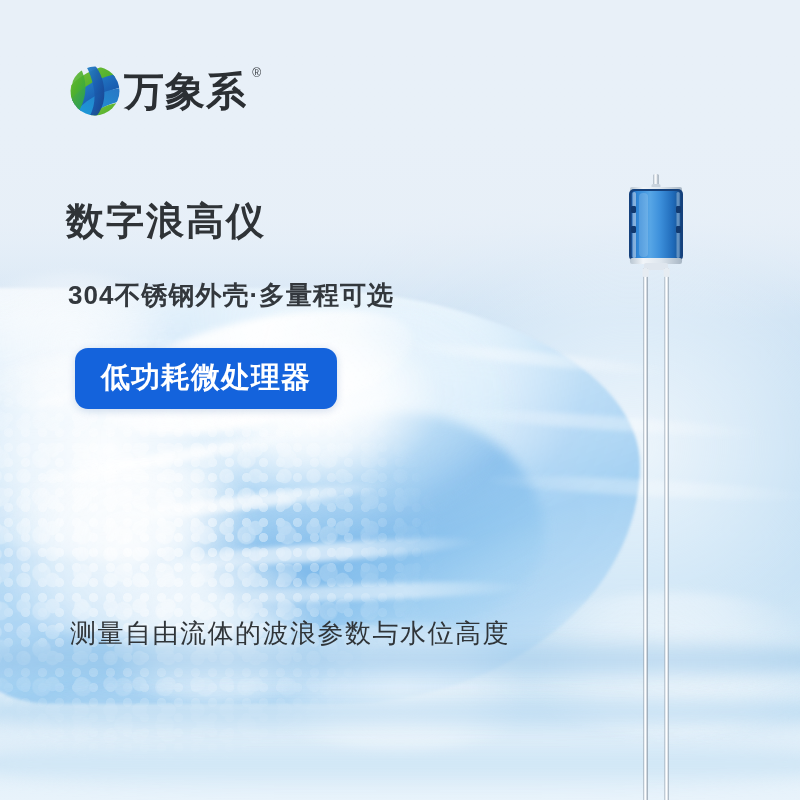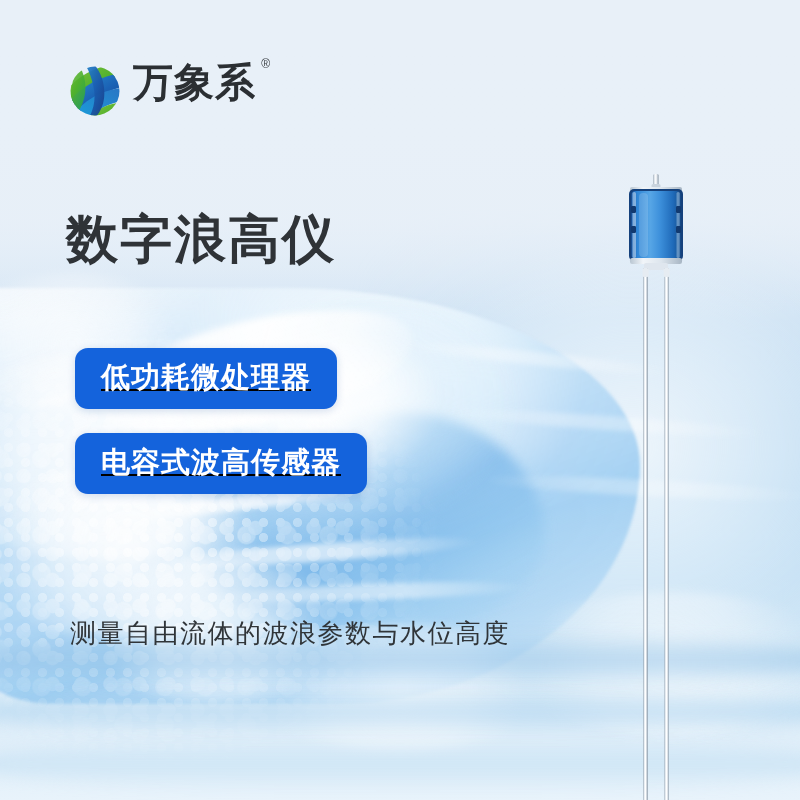--- a/index.html
+++ b/index.html
@@ -215,22 +215,21 @@
         rgba(232,240,248,0.28) 88%,
         rgba(232,240,248,0) 100%);
   }
 
   
   .logo {
     position: absolute;
     left: 66px;
     top: 62px;
     display: flex;
-    align-items: flex-start;
-    gap: 9px;
+    align-items: center;
   }
   .logo-mark { width: 58px; height: 58px; display: block; }
   .logo-word {
     position: relative;
     font-size: 40px;
     font-weight: 700;
     color: #2b2f33;
     letter-spacing: 1px;
     line-height: 1;
     white-space: nowrap;
@@ -242,21 +241,21 @@
     font-size: 12px;
     font-weight: 400;
     color: #3a3f44;
   }
 
   
   .title {
     position: absolute;
     left: 66px;
     top: 176px;
-    font-size: 52px;
+    font-size: 38px;
     font-weight: 700;
     color: #2f3337;
     letter-spacing: 2px;
     line-height: 1.08;
     white-space: nowrap;
   }
   .subtitle {
     position: absolute;
     left: 68px;
     top: 278px;
@@ -267,23 +266,22 @@
     white-space: nowrap;
   }
 
   
   .pills {
     position: absolute;
     left: 75px;
     top: 348px;
     display: flex;
     flex-direction: column;
-    gap: 24px;
-    align-items: flex-start;
-    text-decoration: underline;
+    gap: 40px;
+    align-items: flex-end;
   }
   .pill {
     background: #1463dc;
     color: #ffffff;
     font-size: 29px;
     font-weight: 700;
     letter-spacing: 1px;
     line-height: 1;
     padding: 15px 26px 17px 26px;
     border-radius: 13px;
@@ -385,24 +383,24 @@
         <circle cx="32" cy="32" r="27" fill="none" stroke="rgba(255,255,255,0)" stroke-width="0"></circle>
       </svg>
     </span>
     <span class="logo-word">
       <span>万象系</span>
       <sup class="logo-tm">®</sup>
     </span>
   </div>
 
   <h1 class="title">数字浪高仪</h1>
+  <div class="subtitle">304不锈钢外壳·多量程可选</div>
 
   <div class="pills">
     <div class="pill">低功耗微处理器</div>
-    <div class="pill">电容式波高传感器</div>
   </div>
 
   <div class="tagline">测量自由流体的波浪参数与水位高度</div>
 
   <div class="product">
     <svg viewBox="0 0 90 632" aria-hidden="true">
       <defs>
         <linearGradient id="bodyBlue" x1="0" y1="0" x2="1" y2="0">
           <stop offset="0%" stop-color="#1d5fae"></stop>
           <stop offset="12%" stop-color="#2f86d6"></stop>

